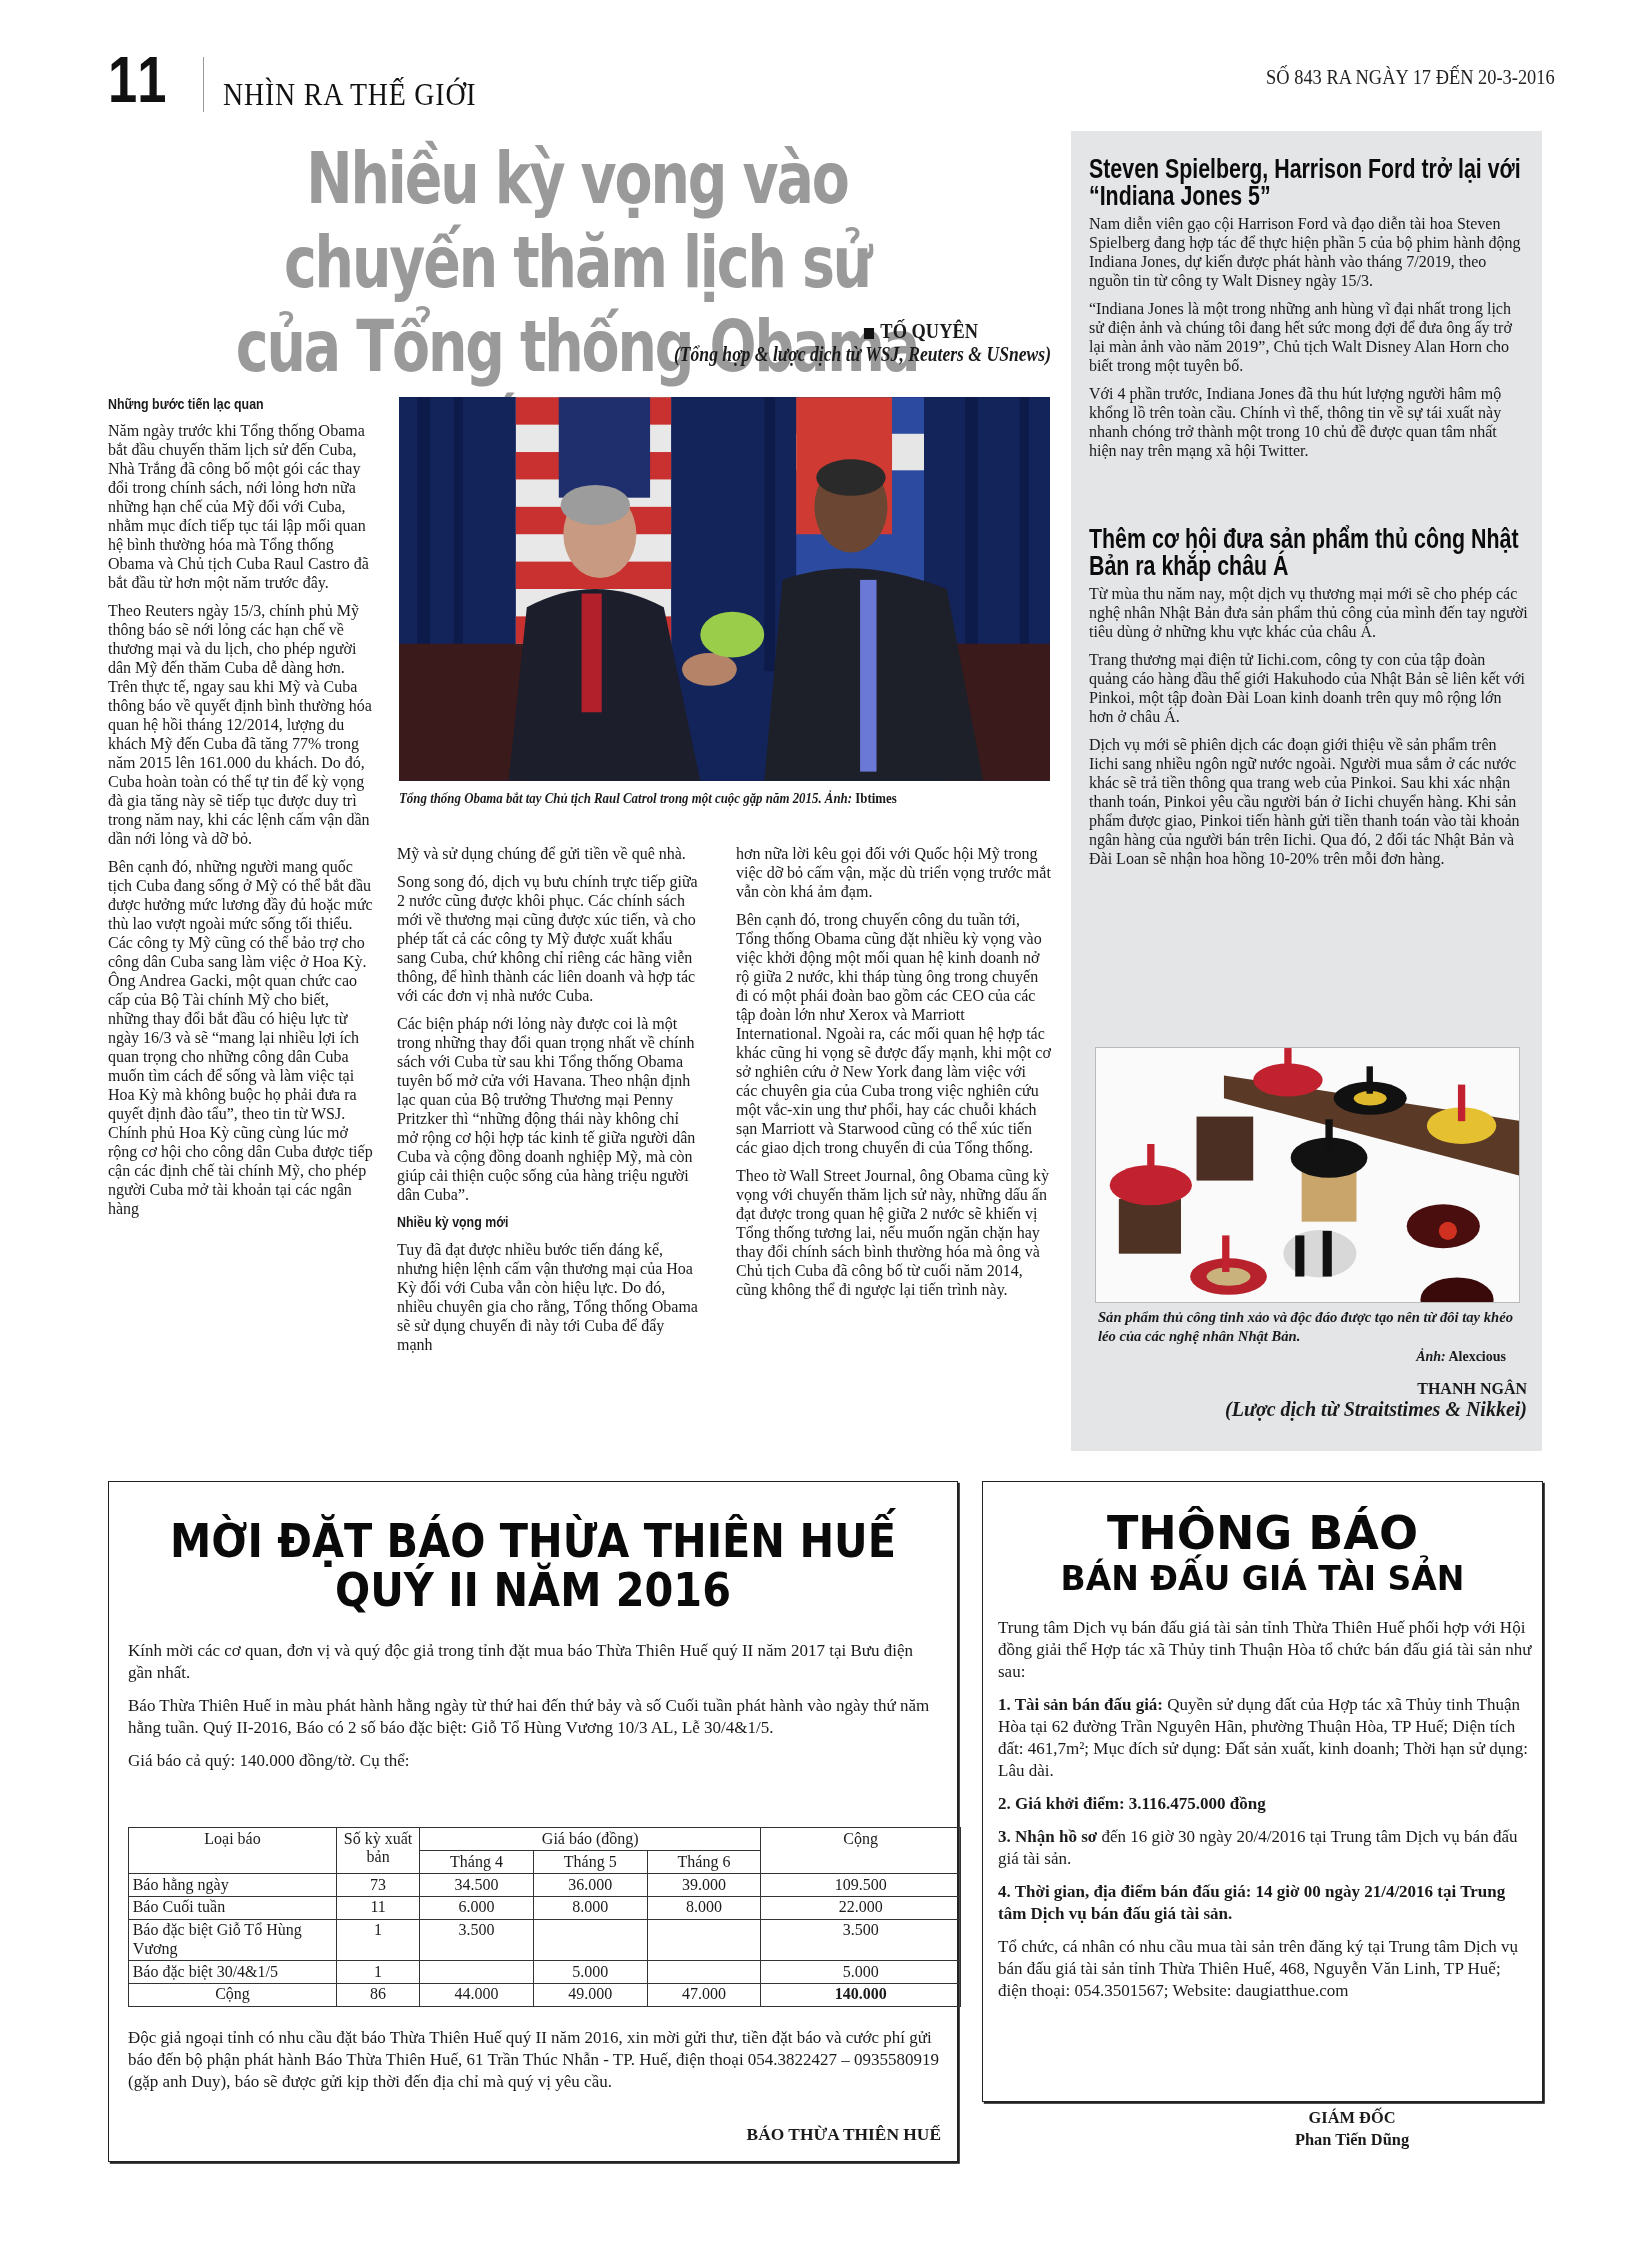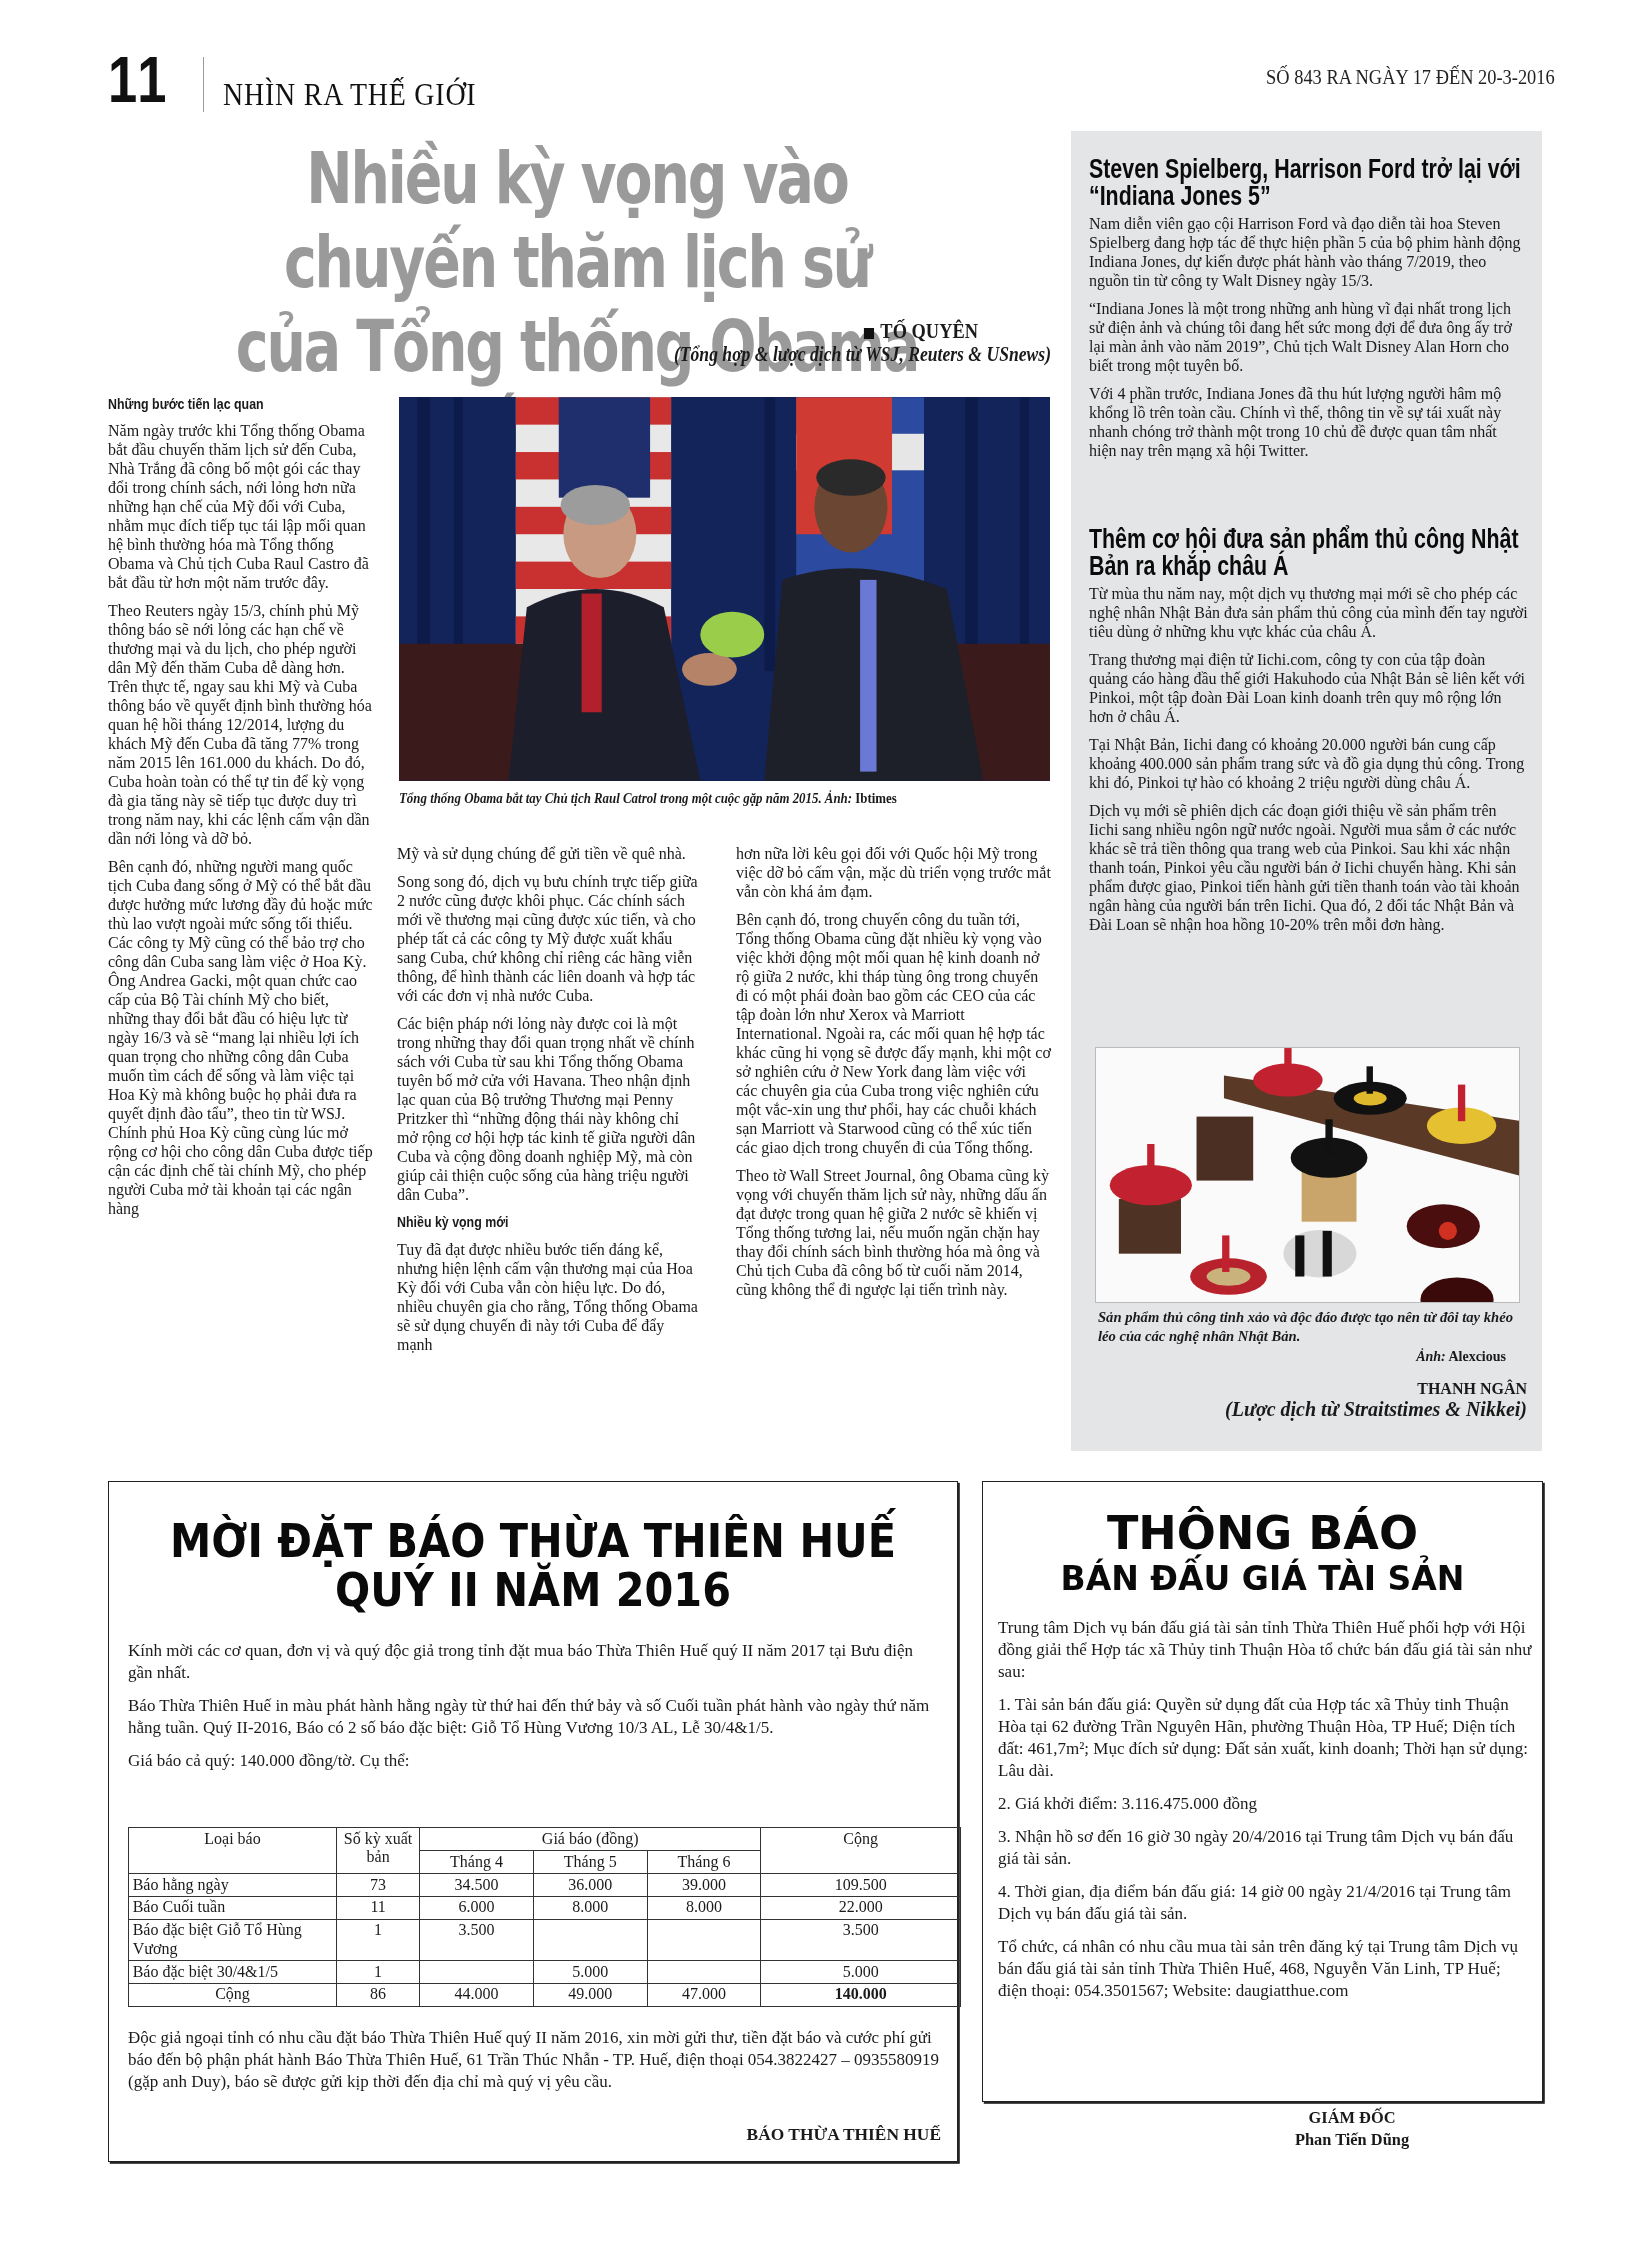--- a/index.html
+++ b/index.html
@@ -58,21 +58,21 @@
   .table-wrap { left: 128px; top: 1827px; width: 833px; }
   table { width: 100%; border-collapse: collapse; font-size: 16px; padding-left: 36px; }
   td, th { border: 1.4px solid #333; padding: 1.8px 3.7px; font-weight: normal; text-align: center; vertical-align: top; line-height: 18.3px; }
   td.left { text-align: left; margin-top: 34px; }
   .ad1-footer { left: 128px; top: 2027px; width: 813px; }
   .ad1-sign { left: 128px; top: 2124px; width: 813px; text-align: right; font-size: 17.4px; font-weight: bold; }
 
   .ad2-title1 { left: 982px; top: 1508px; width: 561px; font-size: 46px; line-height: 51px; }
   .ad2-title2 { left: 982px; top: 1559px; width: 561px; font-size: 33px; line-height: 40px; }
   .ad2-body { left: 998px; top: 1617px; width: 535px; }
-  .ad2-body b { font-weight: normal; text-align: right; }
+  .ad2-body b { font-weight: bold; text-align: right; }
   .ad2-sign { left: 1215px; top: 2107px; width: 274px; text-align: center; font-size: 16.4px; font-weight: bold; line-height: 22px; }
 </style>
 </head>
 <body>
 
 <div class="abs page-num">11</div>
 <div class="abs header-sep"></div>
 <div class="abs section-name">NHÌN RA THẾ GIỚI</div>
 <div class="abs issue-info">SỐ 843 RA NGÀY 17 ĐẾN 20-3-2016</div>
 
@@ -162,21 +162,20 @@
     <p>Nam diễn viên gạo cội Harrison Ford và đạo diễn tài hoa Steven Spielberg đang hợp tác để thực hiện phần 5 của bộ phim hành động Indiana Jones, dự kiến được phát hành vào tháng 7/2019, theo nguồn tin từ công ty Walt Disney ngày 15/3.</p>
     <p>“Indiana Jones là một trong những anh hùng vĩ đại nhất trong lịch sử điện ảnh và chúng tôi đang hết sức mong đợi để đưa ông ấy trở lại màn ảnh vào năm 2019”, Chủ tịch Walt Disney Alan Horn cho biết trong một tuyên bố.</p>
     <p>Với 4 phần trước, Indiana Jones đã thu hút lượng người hâm mộ khổng lồ trên toàn cầu. Chính vì thế, thông tin về sự tái xuất này nhanh chóng trở thành một trong 10 chủ đề được quan tâm nhất hiện nay trên mạng xã hội Twitter.</p>
   </div>
 </div>
 <div class="abs sb-2">
   <div class="sb-title">Thêm cơ hội đưa sản phẩm thủ công Nhật Bản ra khắp châu Á</div>
   <div class="sb-body" style="margin-top:3.7px;">
     <p>Từ mùa thu năm nay, một dịch vụ thương mại mới sẽ cho phép các nghệ nhân Nhật Bản đưa sản phẩm thủ công của mình đến tay người tiêu dùng ở những khu vực khác của châu Á.</p>
     <p>Trang thương mại điện tử Iichi.com, công ty con của tập đoàn quảng cáo hàng đầu thế giới Hakuhodo của Nhật Bản sẽ liên kết với Pinkoi, một tập đoàn Đài Loan kinh doanh trên quy mô rộng lớn hơn ở châu Á.</p>
-    <p>Tại Nhật Bản, Iichi đang có khoảng 20.000 người bán cung cấp khoảng 400.000 sản phẩm trang sức và đồ gia dụng thủ công. Trong khi đó, Pinkoi tự hào có khoảng 2 triệu người dùng châu Á.</p>
     <p>Dịch vụ mới sẽ phiên dịch các đoạn giới thiệu về sản phẩm trên Iichi sang nhiều ngôn ngữ nước ngoài. Người mua sắm ở các nước khác sẽ trả tiền thông qua trang web của Pinkoi. Sau khi xác nhận thanh toán, Pinkoi yêu cầu người bán ở Iichi chuyển hàng. Khi sản phẩm được giao, Pinkoi tiến hành gửi tiền thanh toán vào tài khoản ngân hàng của người bán trên Iichi. Qua đó, 2 đối tác Nhật Bản và Đài Loan sẽ nhận hoa hồng 10-20% trên mỗi đơn hàng.</p>
   </div>
 </div>
 <div class="abs photo2">
   <svg width="425" height="256" viewBox="0 0 465 280">
     <rect width="465" height="280" fill="#fafafa"></rect>
     <polygon points="140,30 465,80 465,140 140,55" fill="#5a3a26"></polygon>
     <rect x="110" y="75" width="62" height="70" fill="#4a2f22"></rect>
     <rect x="225" y="135" width="60" height="55" fill="#c9a56b"></rect>
     <rect x="25" y="165" width="68" height="60" fill="#4e3224"></rect>

